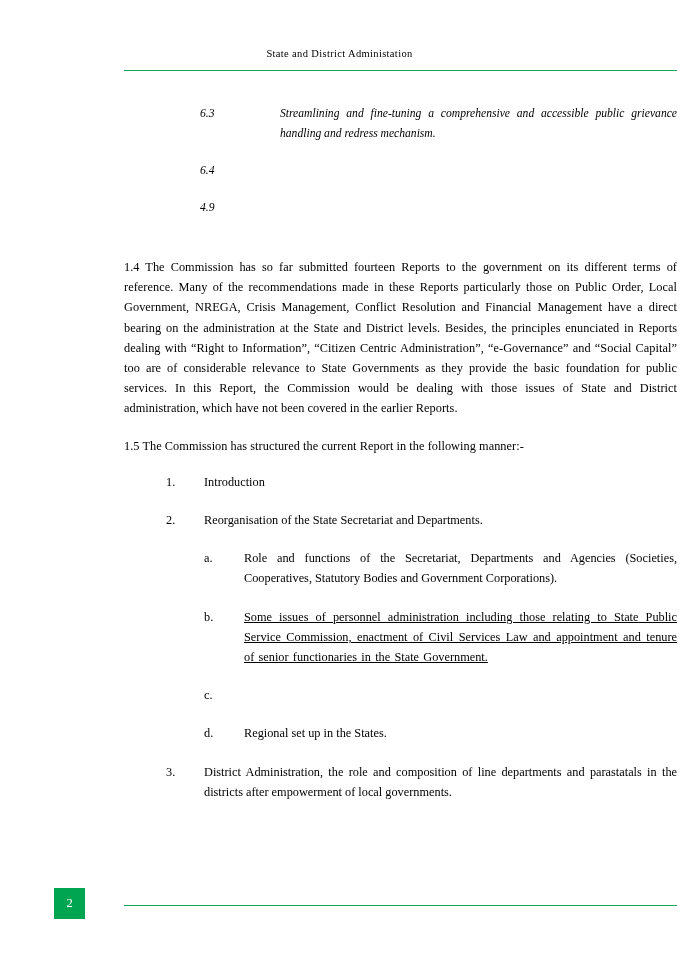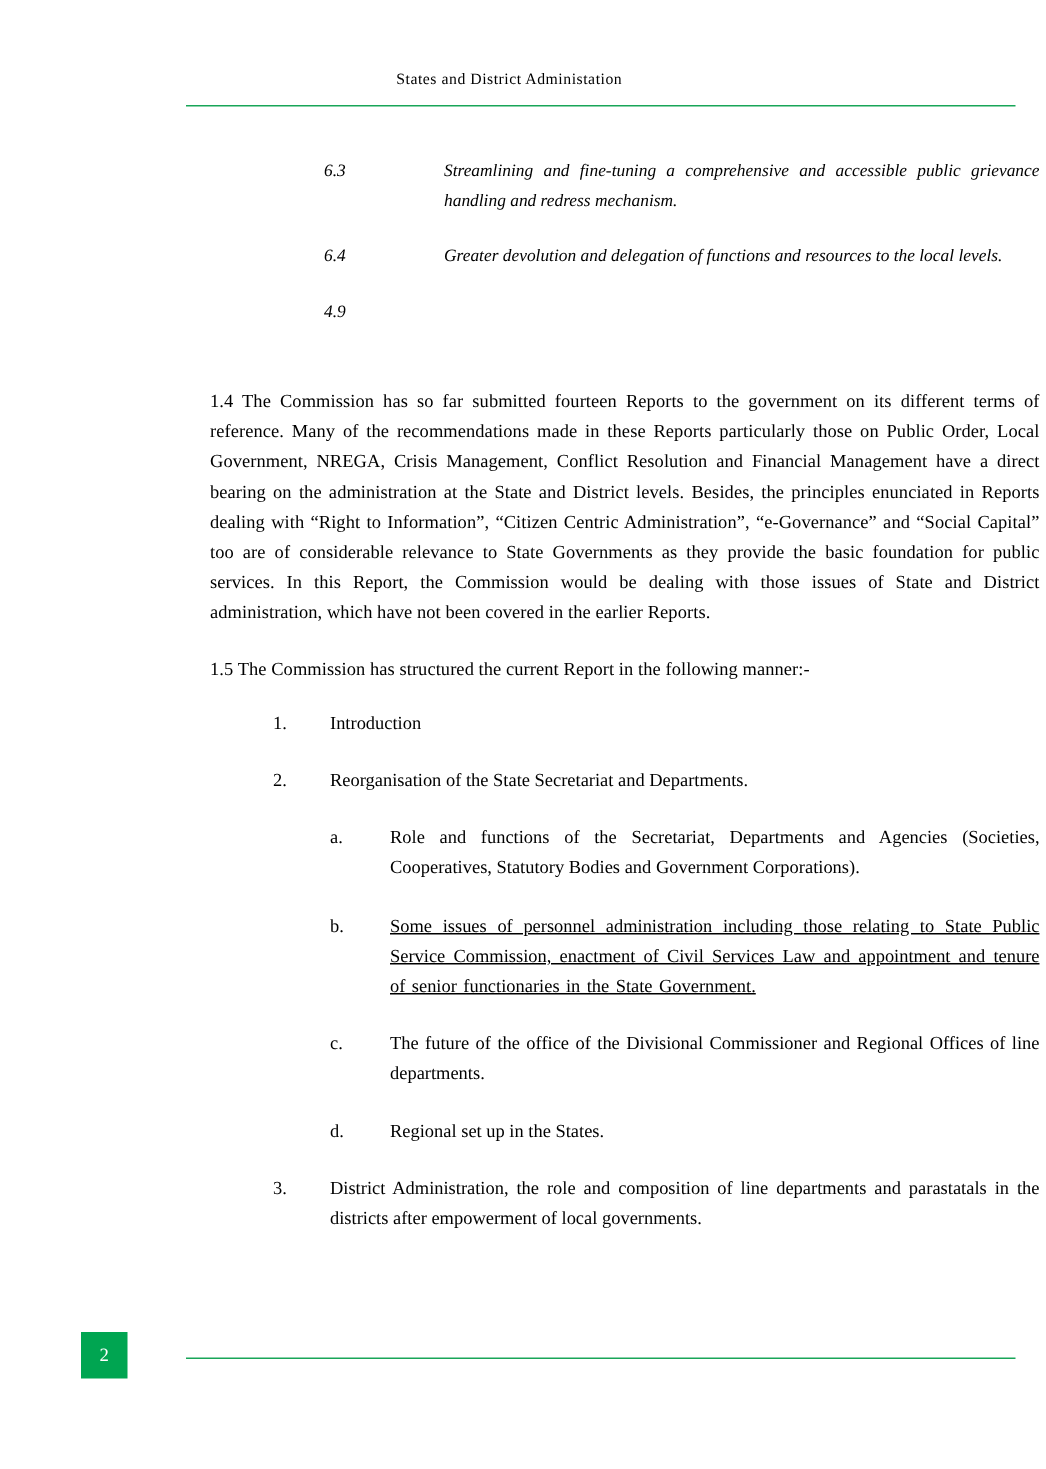--- a/index.html
+++ b/index.html
@@ -43,21 +43,21 @@
     left: 124px;
     top: 23px;
     width: 553px;
     height: 0;
     border-top: 1.4px solid #18a558;
   }
 
   
   .content {
     position: absolute;
-    left: 140px;
+    left: 124px;
     top: 104px;
     width: 553px;
   }
 
   
   .tor-list {
     margin: 0 0 0 0;
     padding: 0;
   }
   .tor-item {
@@ -163,36 +163,35 @@
     height: 0;
     border-top: 1.4px solid #18a558;
   }
 </style>
 </head>
 <body>
 
 <div class="page">
 
   <div class="header-zone">
-    <div class="header-title">States and District Administation</div>
+    <div class="header-title">State and District Administation</div>
     <div class="rule-top"></div>
   </div>
 
   <div class="content">
 
     <div class="tor-list">
 
       <div class="tor-item">
         <div class="tor-num">6.3</div>
         <div class="tor-text">Streamlining and fine-tuning a comprehensive and accessible public grievance handling and redress mechanism.</div>
       </div>
 
       <div class="tor-item">
         <div class="tor-num">6.4</div>
-        <div class="tor-text">Greater devolution and delegation of functions and resources to the local levels.</div>
       </div>
 
       <div class="tor-item">
         <div class="tor-num">4.9</div>
       </div>
 
     </div>
 
     <p class="para para-14">1.4 The Commission has so far submitted fourteen Reports to the government on its different terms of reference. Many of the recommendations made in these Reports particularly those on Public Order, Local Government, NREGA, Crisis Management, Conflict Resolution and Financial Management have a direct bearing on the administration at the State and District levels. Besides, the principles enunciated in Reports dealing with “Right to Information”, “Citizen Centric Administration”, “e-Governance” and “Social Capital” too are of considerable relevance to State Governments as they provide the basic foundation for public services. In this Report, the Commission would be dealing with those issues of State and District administration, which have not been covered in the earlier Reports.</p>
 
@@ -215,21 +214,20 @@
         <div class="sub-body">Role and functions of the Secretariat, Departments and Agencies (Societies, Cooperatives, Statutory Bodies and Government Corporations).</div>
       </div>
 
       <div class="sub-item">
         <div class="sub-marker">b.</div>
         <div class="sub-body stretched">Some issues of personnel administration including those relating to State Public Service Commission, enactment of Civil Services Law and appointment and tenure of senior functionaries in the State Government.</div>
       </div>
 
       <div class="sub-item">
         <div class="sub-marker">c.</div>
-        <div class="sub-body">The future of the office of the Divisional Commissioner and Regional Offices of line departments.</div>
       </div>
 
       <div class="sub-item">
         <div class="sub-marker">d.</div>
         <div class="sub-body">Regional set up in the States.</div>
       </div>
 
       <div class="ol-item">
         <div class="ol-marker">3.</div>
         <div class="ol-body">District Administration, the role and composition of line departments and parastatals in the districts after empowerment of local governments.</div>

